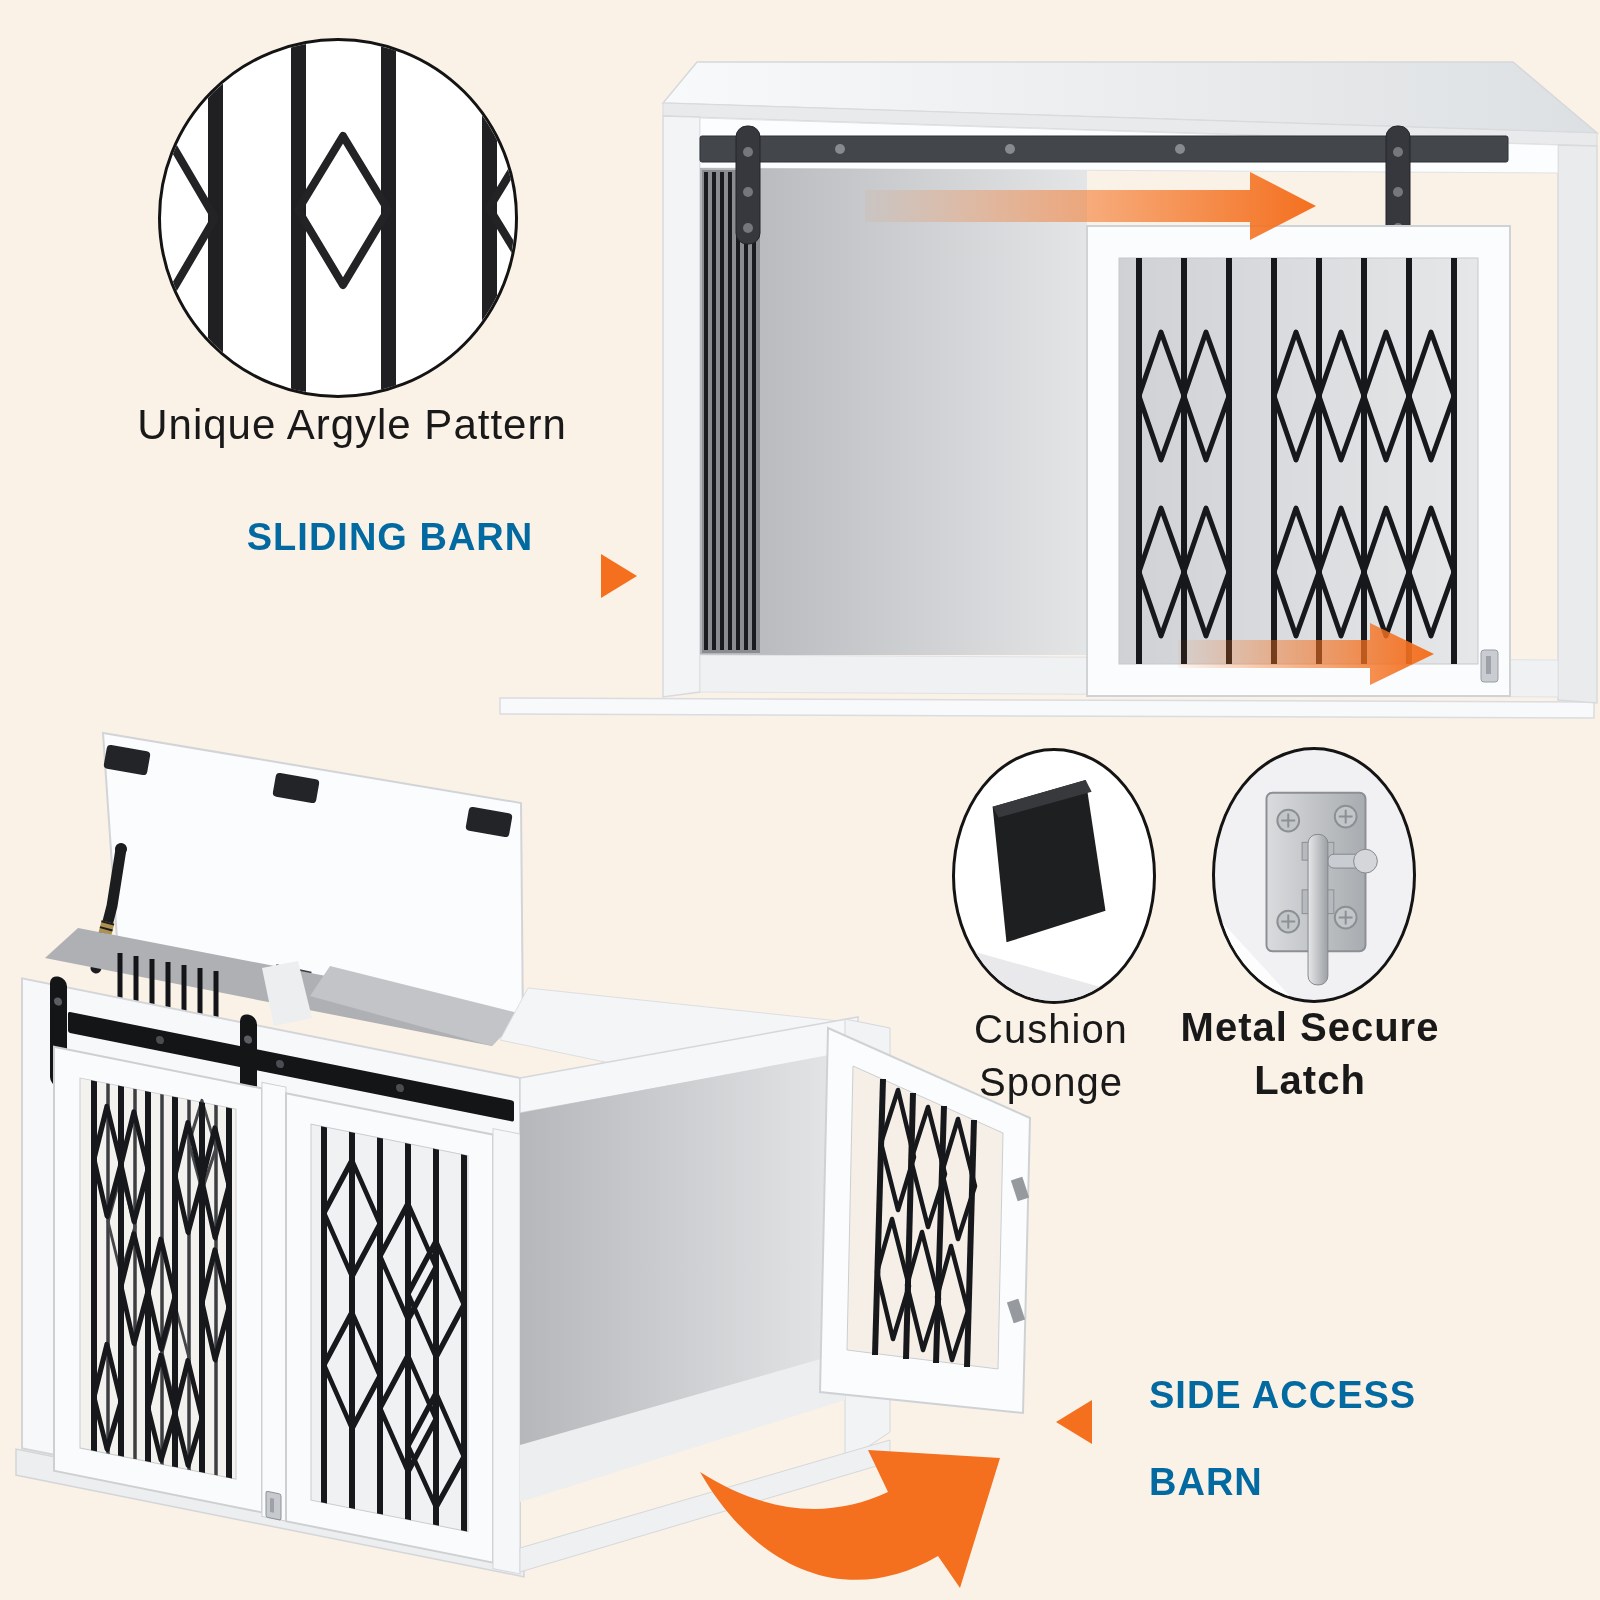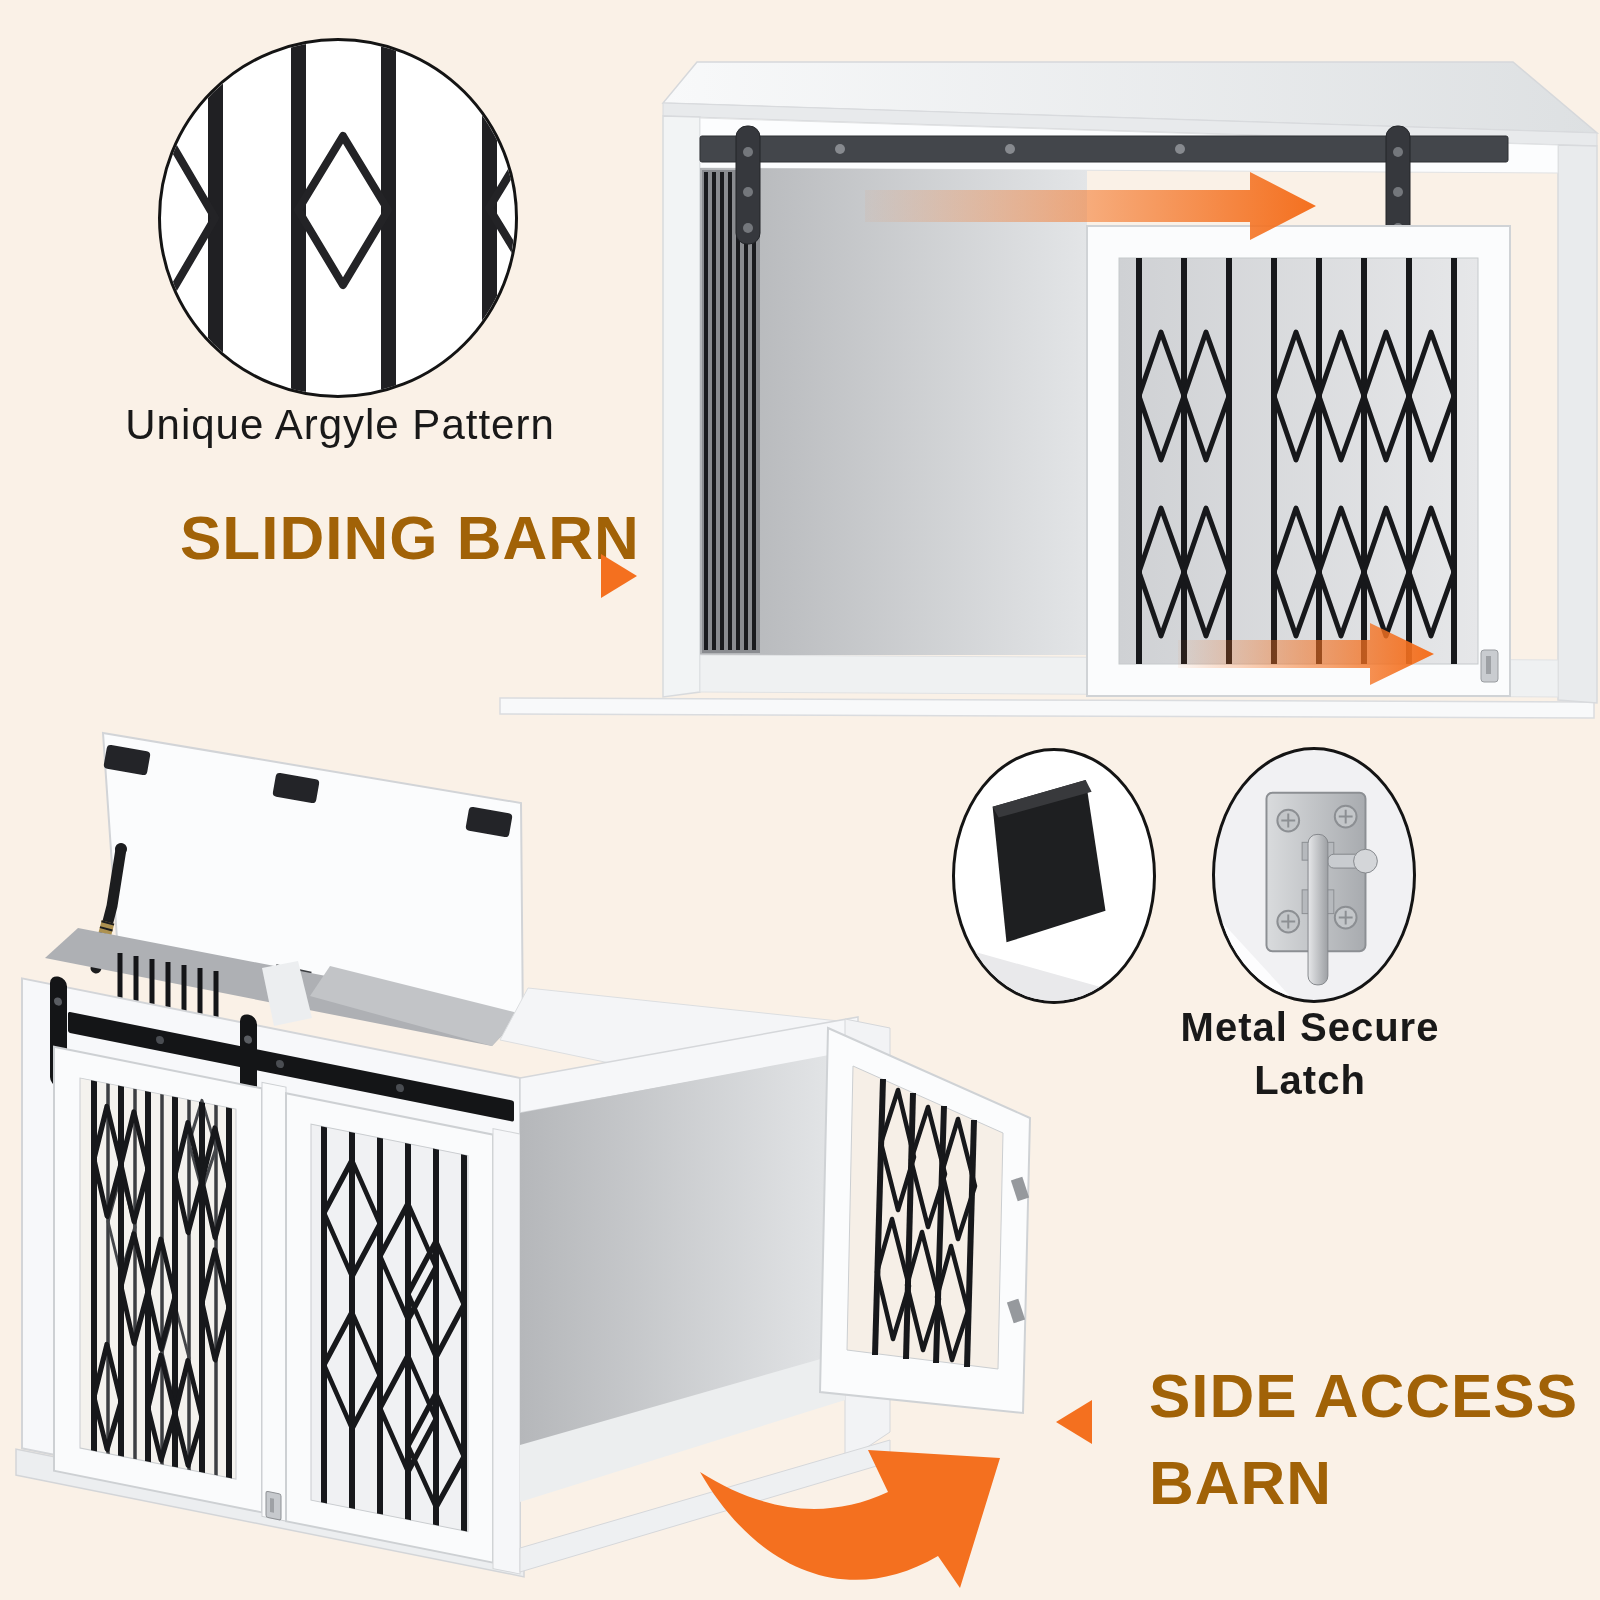--- a/index.html
+++ b/index.html
@@ -6,22 +6,22 @@
   .stage{position:relative;width:1600px;height:1600px;background:#faf1e7;overflow:hidden;
          font-family:"Liberation Sans","DejaVu Sans",sans-serif;color:#161616;}
   .abs{position:absolute;}
   svg{display:block;}
   
   .callout{position:absolute;border:3px solid #141414;border-radius:50%;background:#ffffff;overflow:hidden;}
   
   .caption{position:absolute;text-align:center;font-size:40px;font-weight:400;
            letter-spacing:1px;color:#191919;line-height:53px;white-space:nowrap;}
   
-  .feature{position:absolute;font-weight:700;font-size:62px;line-height:87px;
-           letter-spacing:1px;color:#a16207;white-space:nowrap;}
+  .feature{position:absolute;font-weight:700;font-size:38px;line-height:87px;
+           letter-spacing:1px;color:#0369a1;white-space:nowrap;}
   .feature.center{text-align:center;}
   
   .tri{position:absolute;width:0;height:0;}
   .tri-right{border-top:22px solid transparent;border-bottom:22px solid transparent;border-left:36px solid #f4701f;}
   .tri-left{border-top:22px solid transparent;border-bottom:22px solid transparent;border-right:36px solid #f4701f;}
 </style>
 </head>
 <body>
 
 <div class="stage">
@@ -302,33 +302,37 @@
         <rect x="378" y="30" width="15" height="370"></rect>
           <rect x="479" y="30" width="15" height="370"></rect>
       </g>
       <g fill="none" stroke="#232326" stroke-width="8" stroke-linejoin="round">
         <polygon points="295,207 340,133 385,207 340,282"></polygon>
         <polygon points="125,215 168,140 212,215 168,290"></polygon>
         <polygon points="486,205 531,131 576,205 531,279"></polygon>
       </g>
     </svg>
   </div>
-  <div class="caption" style="left:120px;top:398px;width:440px;font-size:42px;">Unique Argyle Pattern</div>
+  <div class="caption" style="left:132px;top:398px;width:440px;font-size:42px;">Unique Argyle Pattern</div>
 
   <div class="feature center" style="left:180px;top:494px;width:420px;">
     <div>SLIDING BARN</div>
   </div>
   <div class="tri tri-right" style="left:601px;top:554px;"></div>
 
   <div class="callout" style="left:952px;top:748px;width:198px;height:250px;">
     <svg width="198" height="250" viewBox="0 0 200 250">
       <polygon points="0,196 200,252 0,252" fill="#e9e9eb"></polygon>
       <polygon points="38,55 132,28 152,160 52,192" fill="#1e1f21"></polygon>
       <polygon points="38,55 132,28 138,40 44,66" fill="#38393c"></polygon>
     </svg>
+  </div>
+  <div class="caption" style="left:930px;top:1003px;width:242px;">
+    <div>Cushion</div>
+    <div>Sponge</div>
   </div>
 
   <div class="callout" style="left:1212px;top:747px;width:198px;height:250px;background:#f1f1f3;">
     <svg width="198" height="250" viewBox="0 0 200 250">
       <defs>
         <linearGradient id="plg" x1="0" y1="0" x2="1" y2="0">
           <stop offset="0" stop-color="#d9dbdd"></stop>
             <stop offset="1" stop-color="#a8abaf"></stop>
         </linearGradient>
         <linearGradient id="blg" x1="0" y1="0" x2="1" y2="0">

